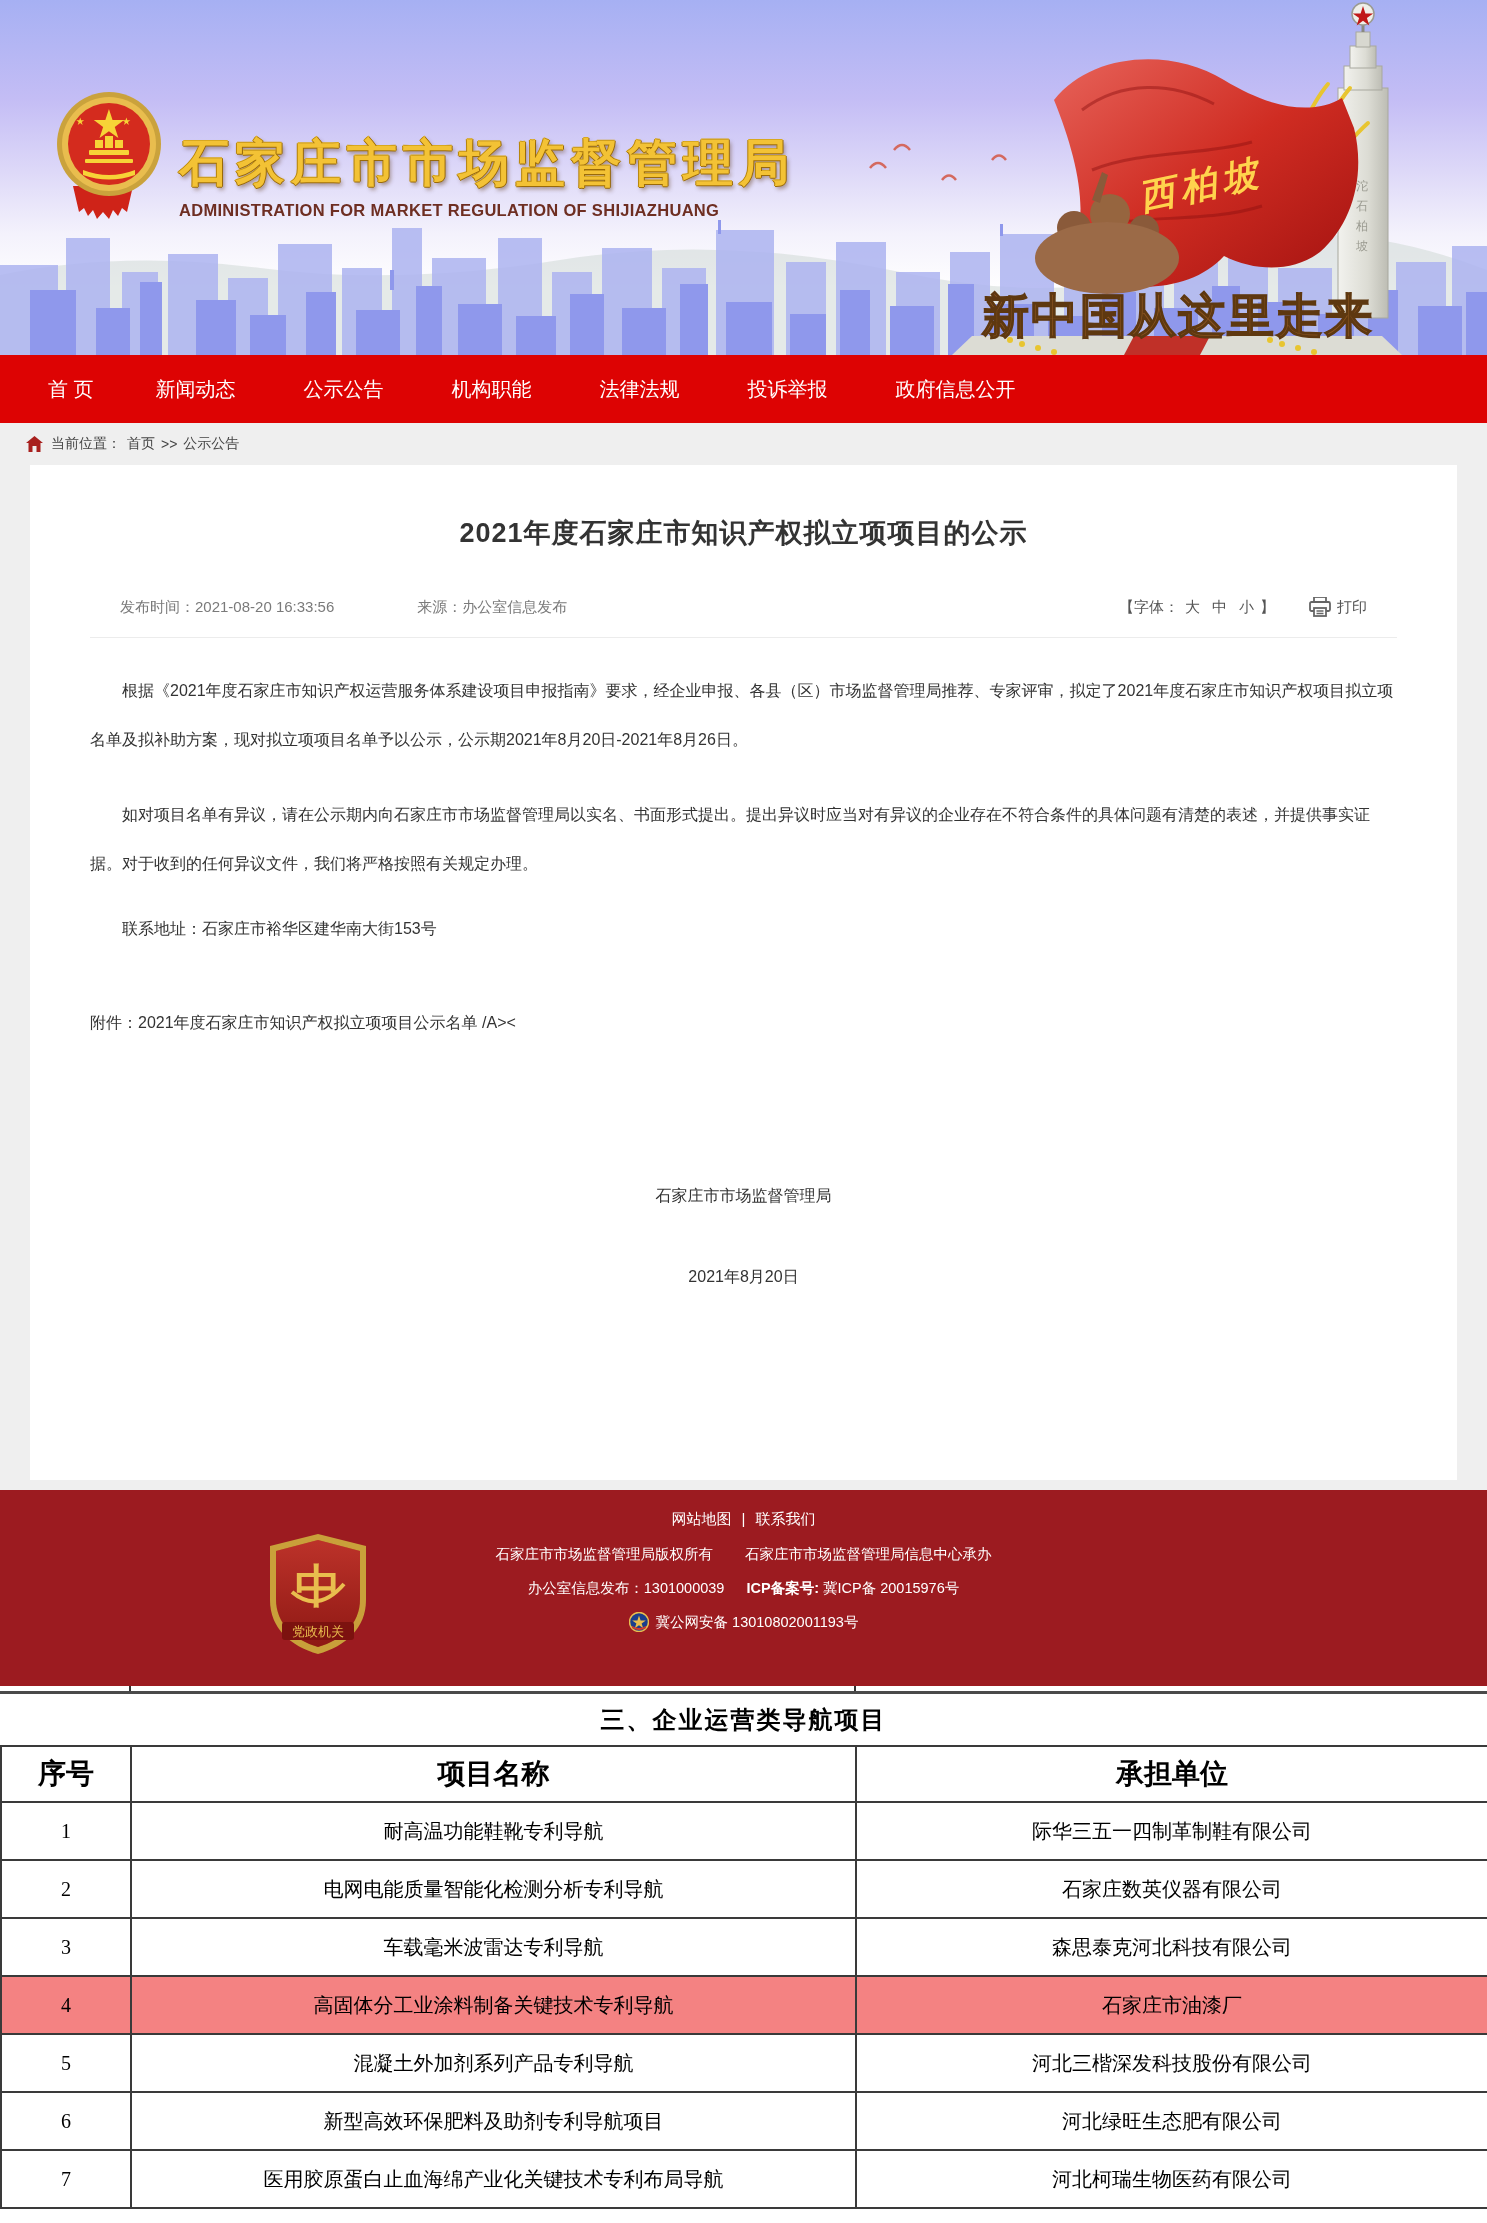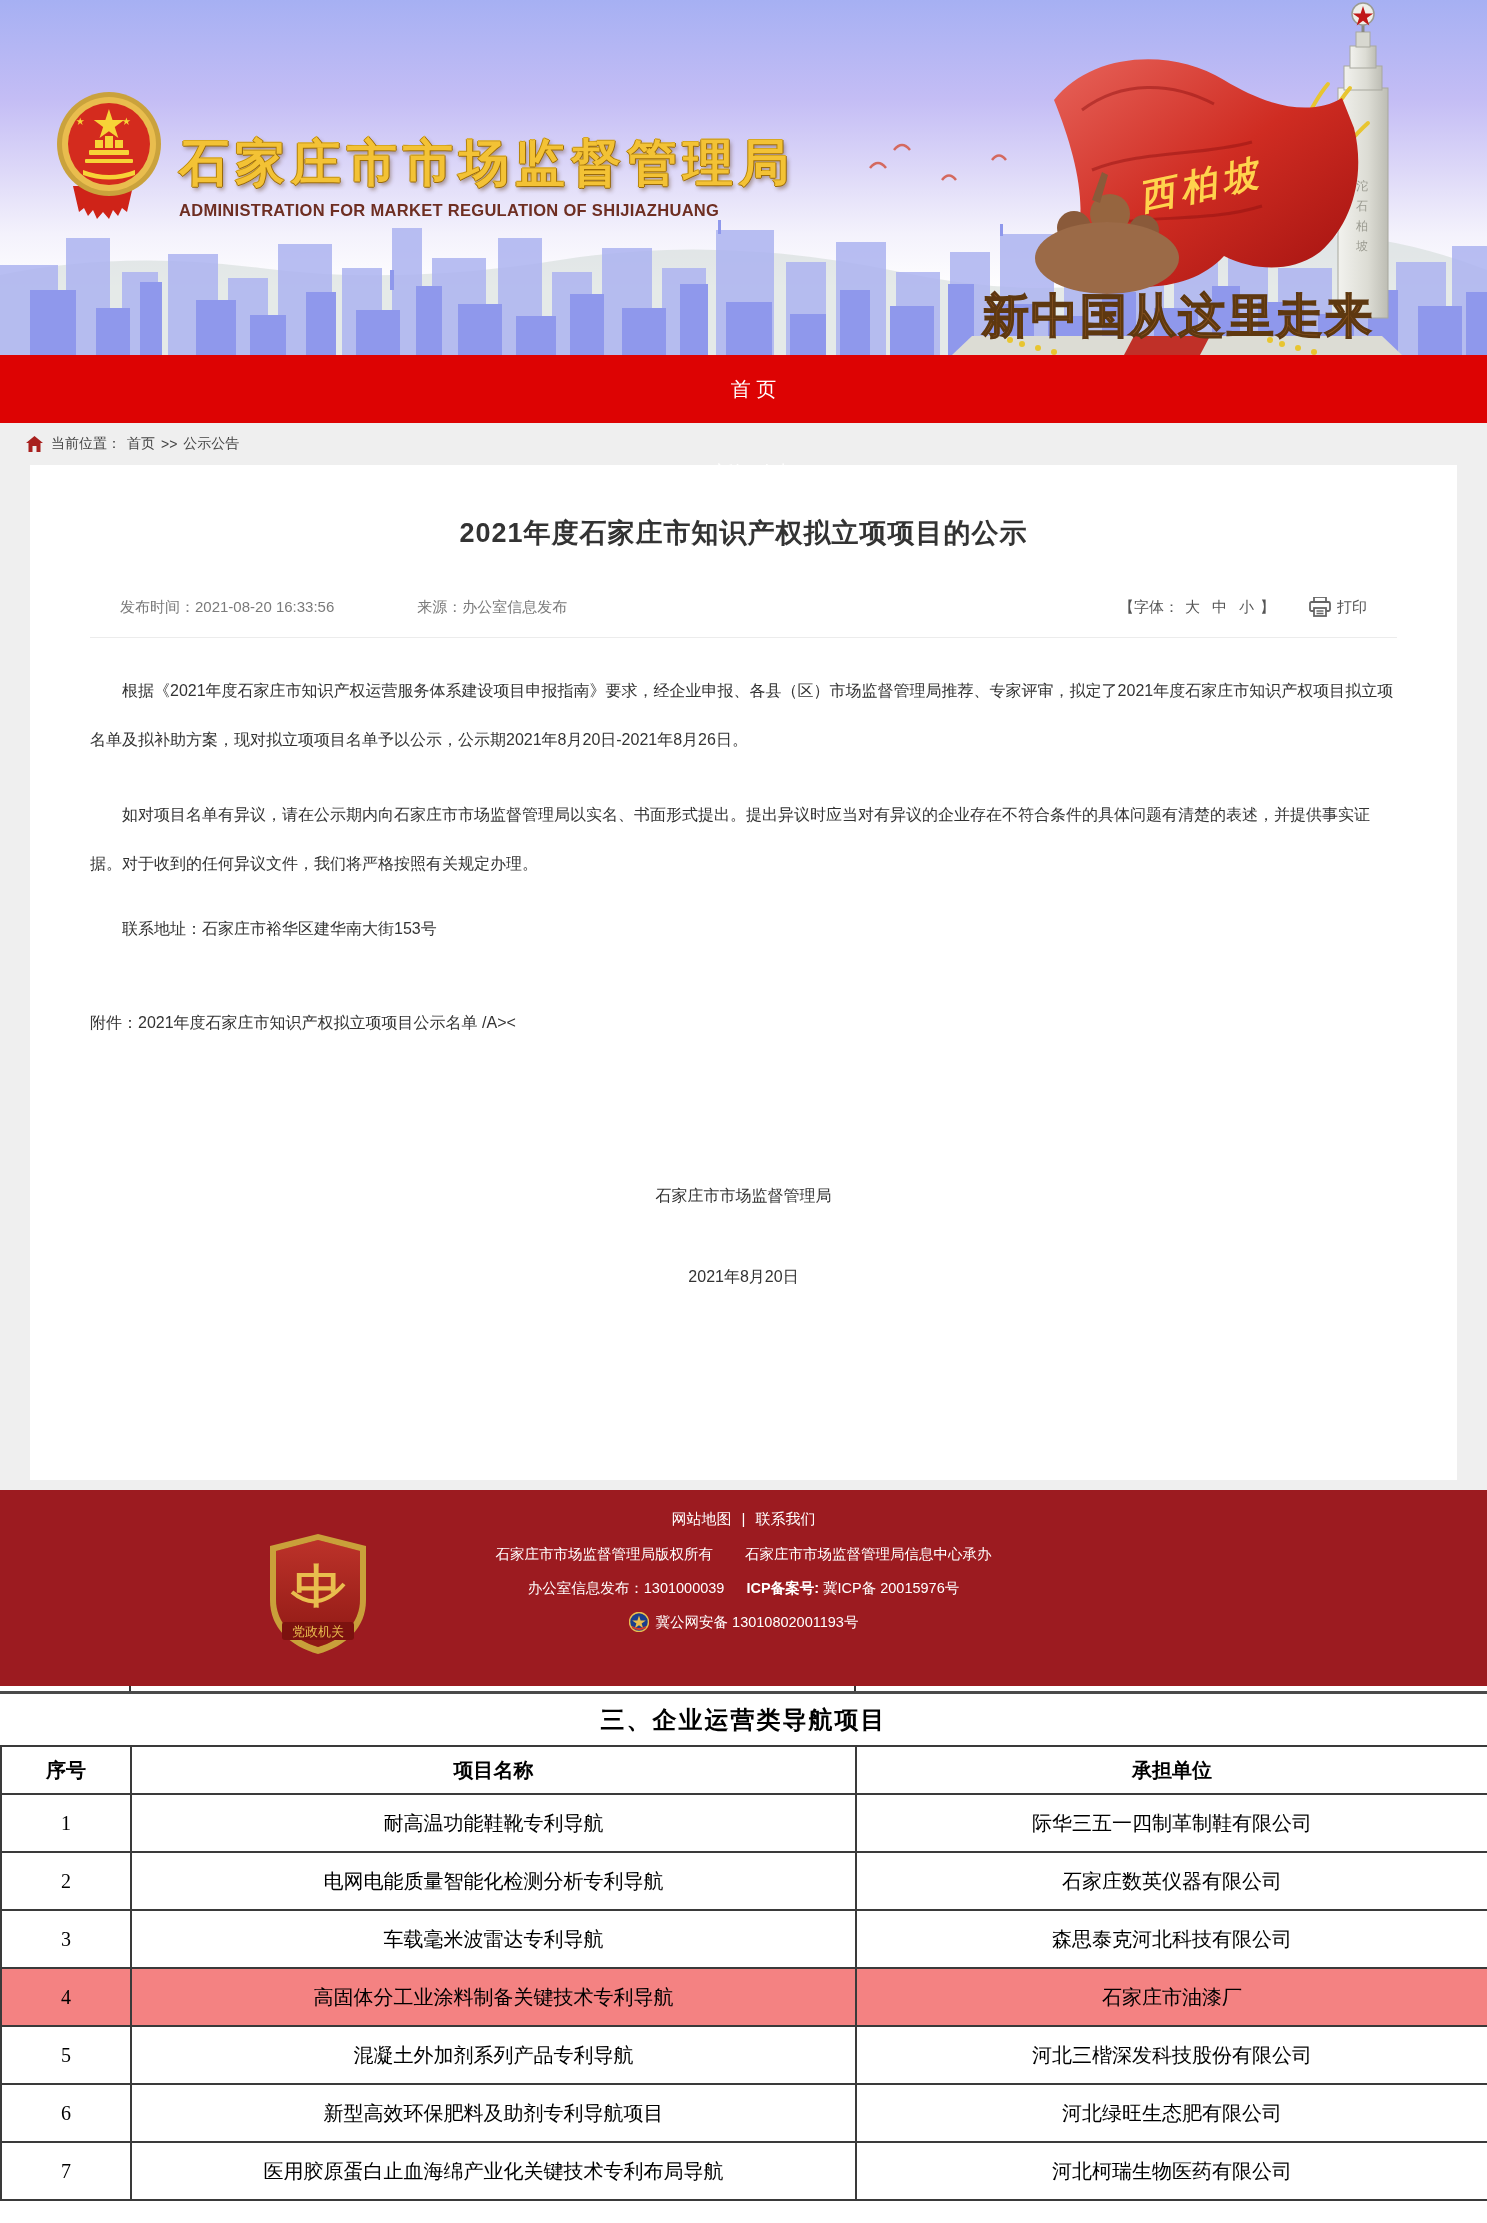--- a/index.html
+++ b/index.html
@@ -25,21 +25,21 @@
     text-shadow:1px 0 #9a6a08, 0 1px #9a6a08, -1px 0 #b8860b, 0 -1px #d8a820, 2px 3px 4px rgba(80,40,0,.45);
     white-space:nowrap;
   }
   .brand-sub {
     margin-top:10px; font-size:16.5px; font-weight:bold; color:#6e2e22; letter-spacing:.3px; white-space:nowrap;
   }
   .artwork { position:absolute; right:0; top:0; width:645px; height:355px; }
 
   
   .navbar {
-    height:68px; background:#dd0303; display:flex; align-items:center; padding-left:20px;flex-direction:column;
+    height:68px; background:#dd0303; display:flex; align-items:center; padding-left:20px;
   }
   .nav-item {
     color:#fff; font-size:20px; padding:16px 34px; cursor:pointer; white-space:nowrap;
     text-decoration:none; line-height:68px;
   }
   .nav-item:first-child { padding:0 28px; }
 
   
   .breadcrumb {
     height:42px; background:#efefef; display:flex; align-items:center;
@@ -101,21 +101,21 @@
   .table-stub .s1 { left:129px; } .table-stub .s2 { left:854px; }
   .table-topline { height:3px; background:#4a4a4a; }
   .table-title {
     height:51px; display:flex; align-items:center; justify-content:center;
     font-size:24px; font-weight:bold; color:#000; letter-spacing:2px;
   }
   table.attach { width:1487px; border-collapse:collapse; table-layout:fixed; }
   table.attach th, table.attach td {
     border:2px solid #3a3a3a; text-align:center; color:#000; padding:0;
   }
-  table.attach th { height:48px; font-size:20px; font-weight:bold; }
+  table.attach th { height:56px; font-size:28px; font-weight:bold; }
   table.attach td { height:58px; font-size:20px; }
   td.seq { font-size:21px; }
   .col-seq { width:130px; } .col-proj { width:725px; } .col-unit { width:632px; }
   tr.highlight td { background:#f48282; }
 </style>
 </head>
 <body>
 
 <div class="banner">
   <svg class="skyline" viewBox="0 0 1487 135" preserveAspectRatio="none">

